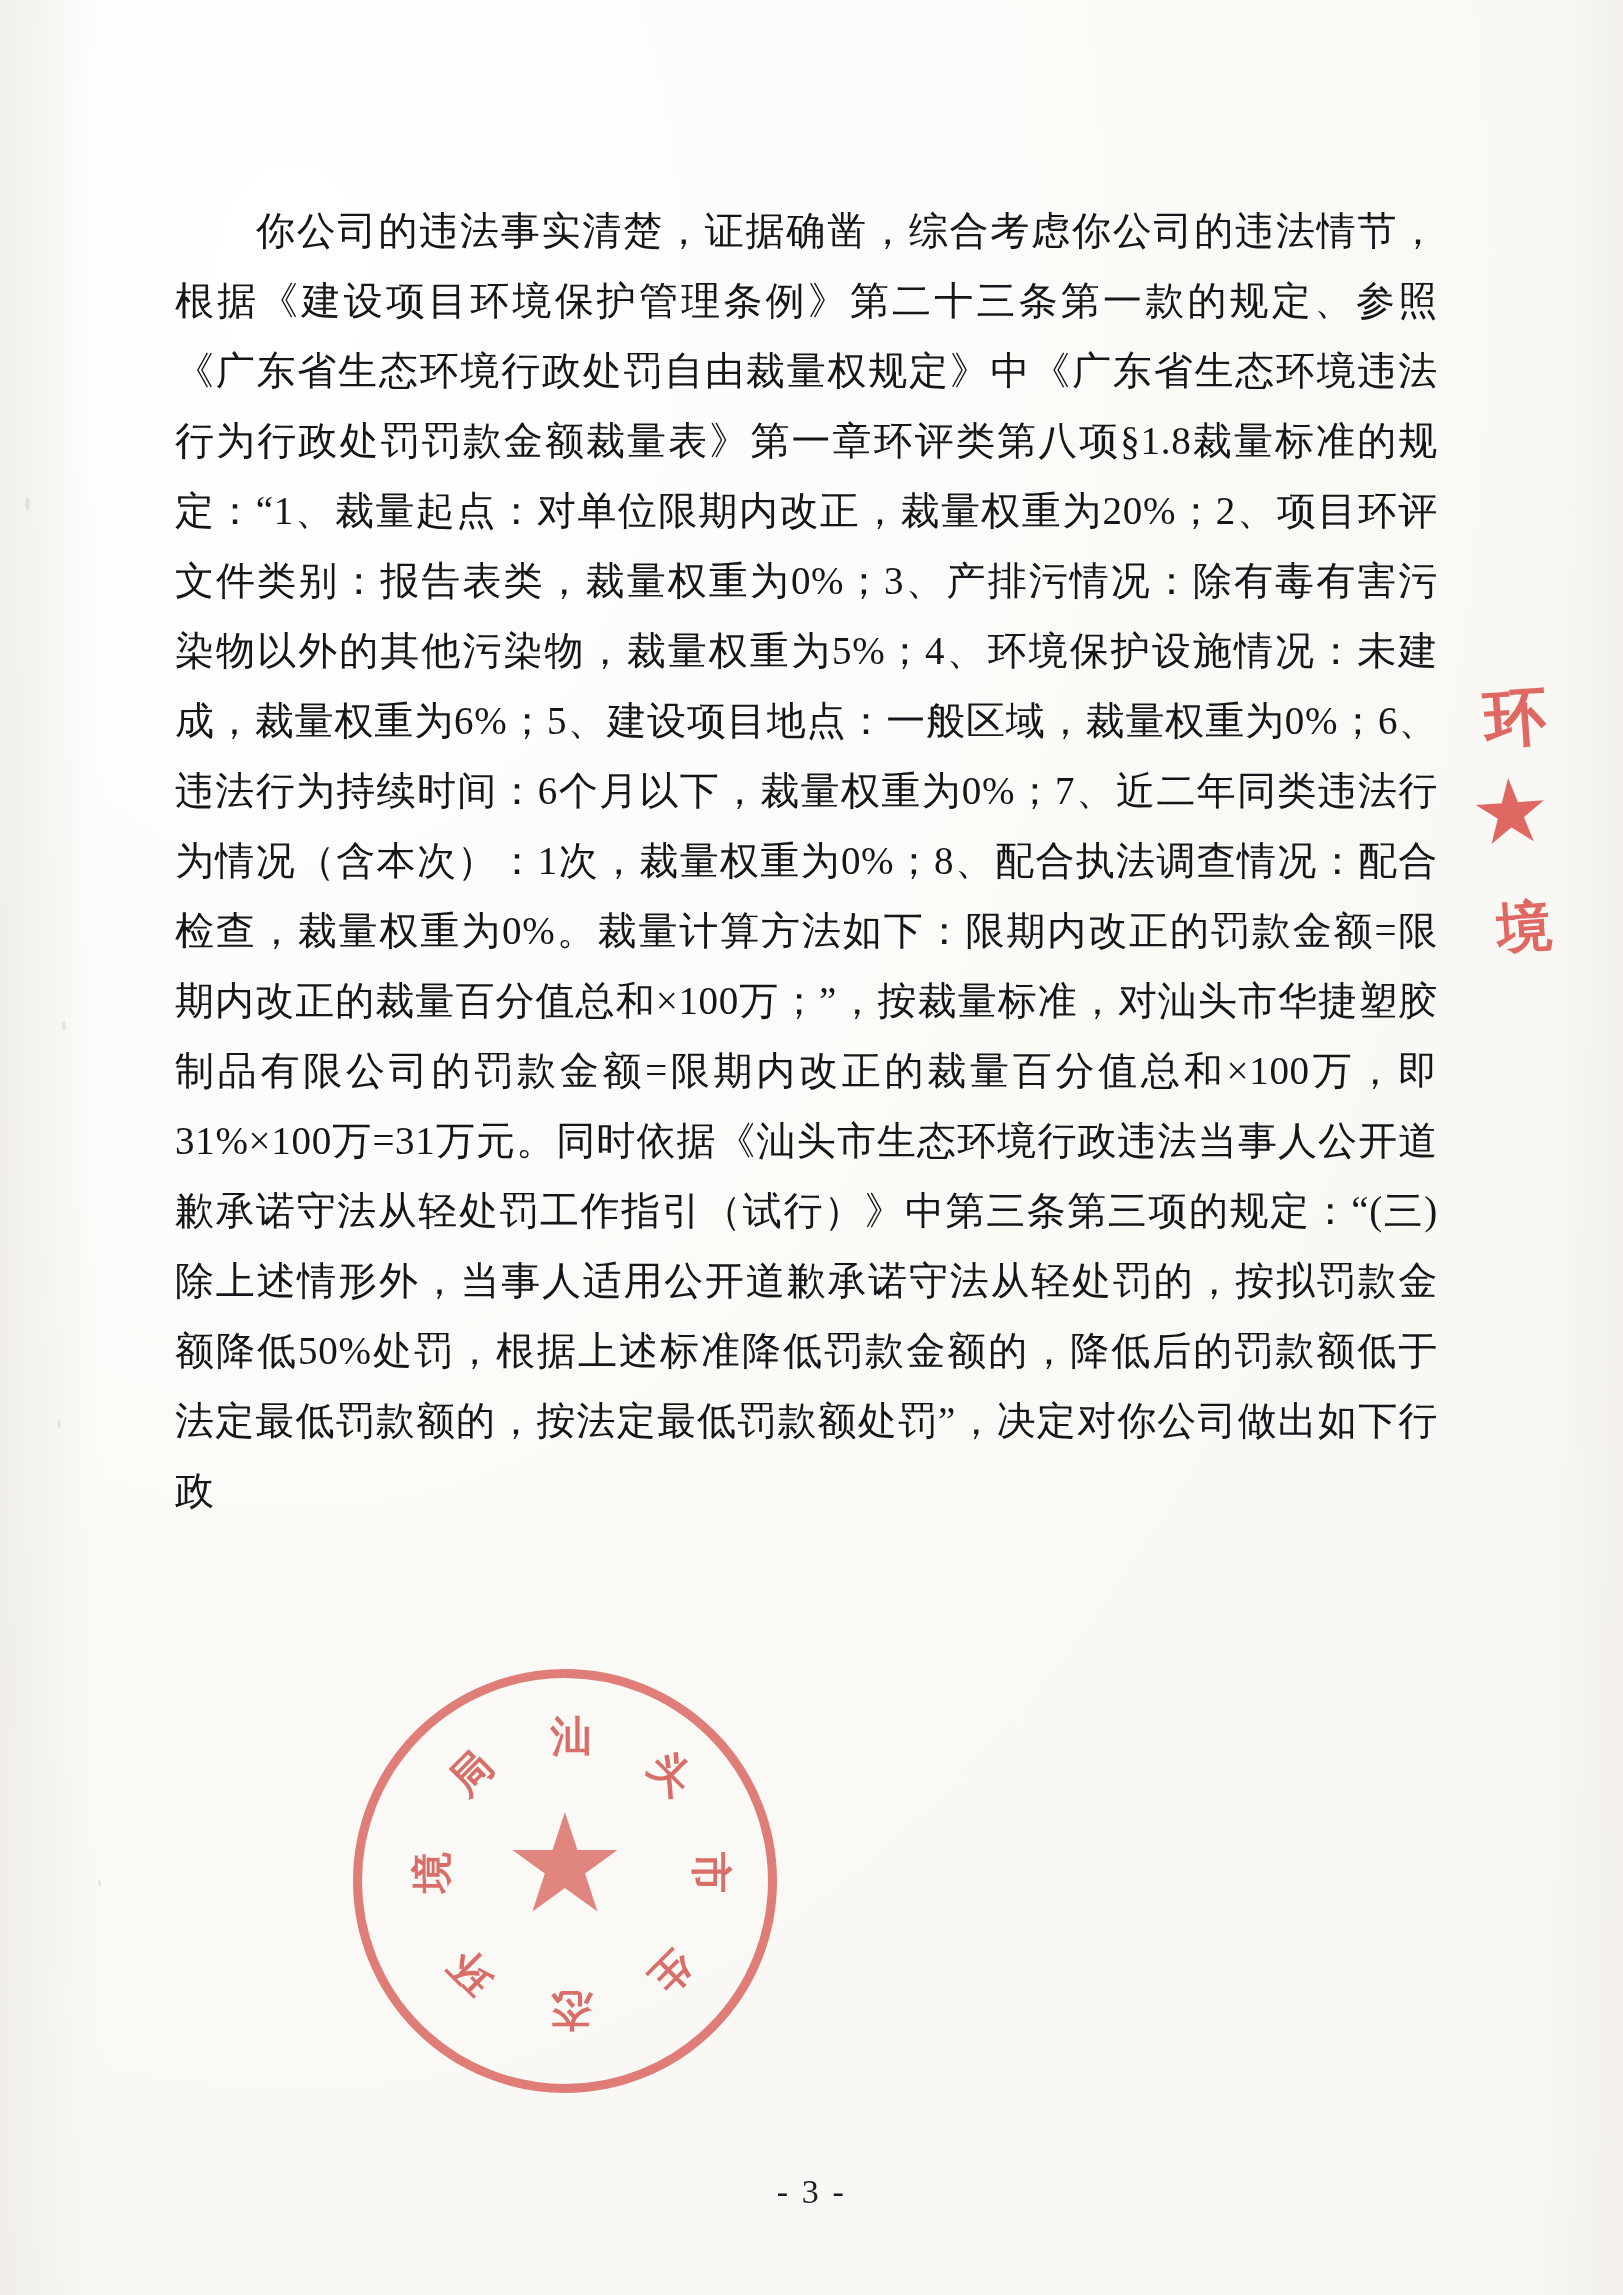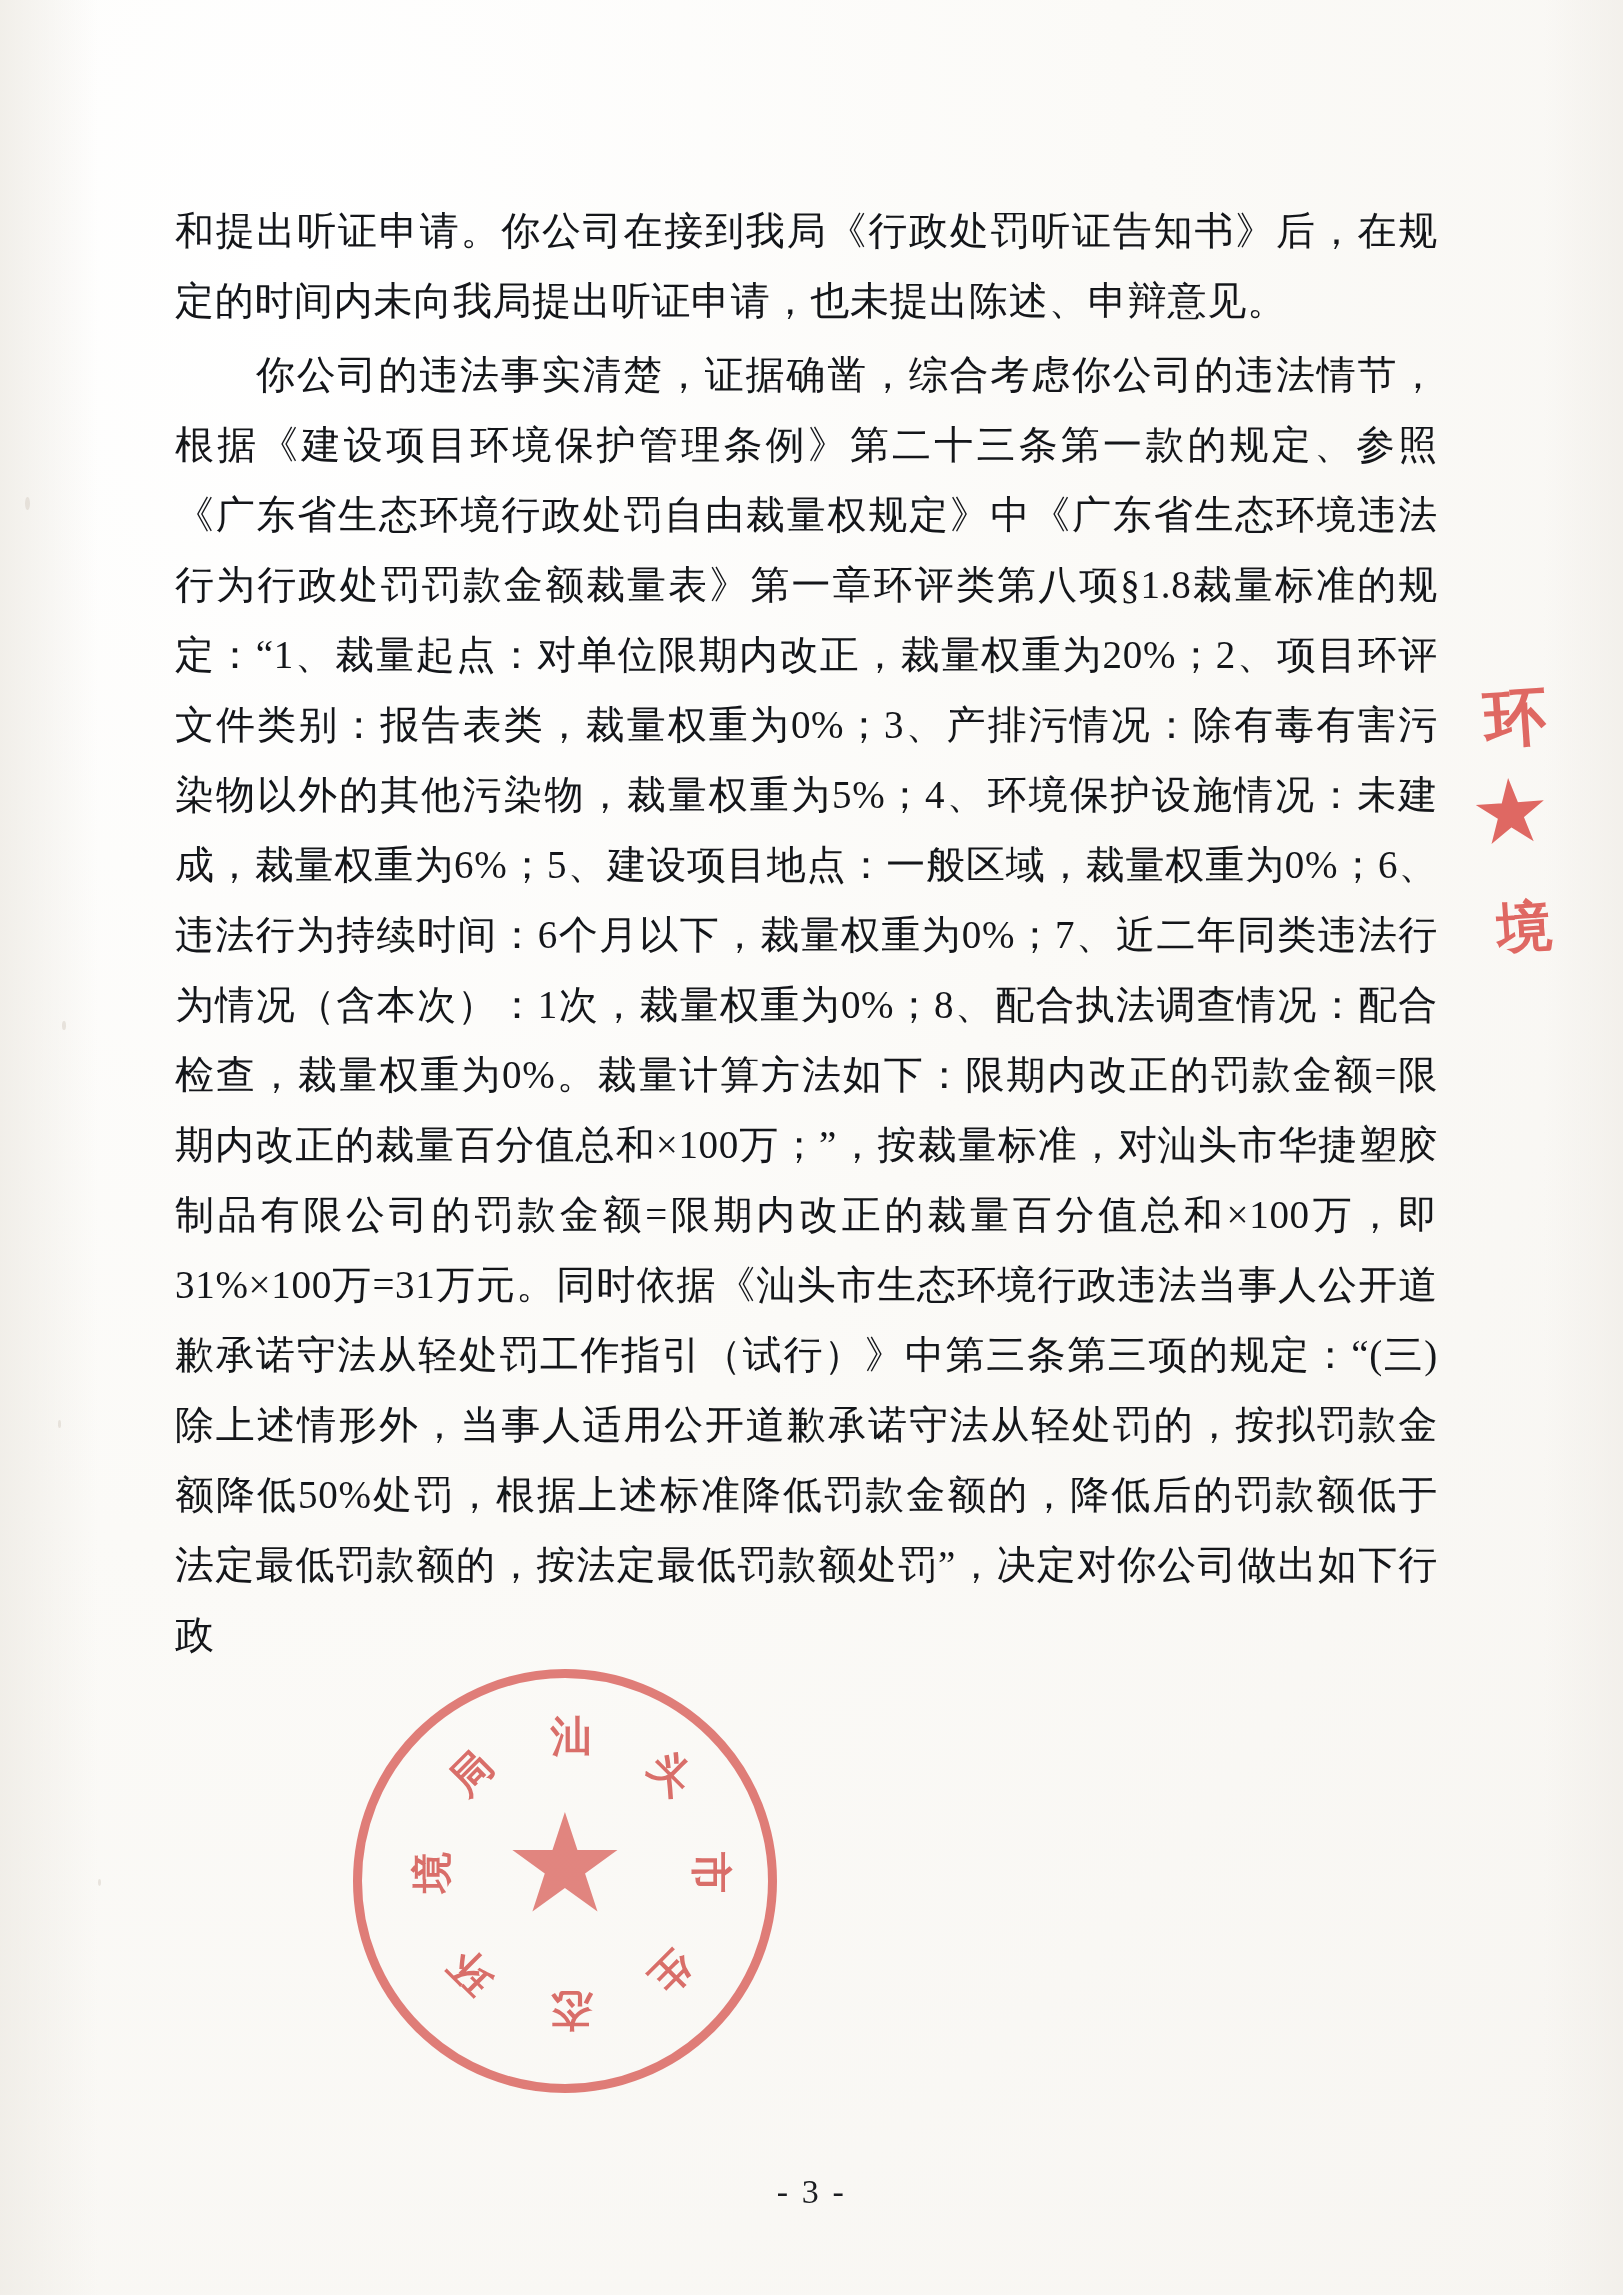--- a/index.html
+++ b/index.html
@@ -152,21 +152,20 @@
   <div class="speck" style="left:58px; top:1420px; width:3.3px; height:7.9px;"></div>
   <div class="speck" style="left:98px; top:1879px; width:3.3px; height:6.5px;"></div>
 
   <div class="seal-right">
     <div class="glyph g1">环</div>
     <div class="glyph g2">★</div>
     <div class="glyph g3">境</div>
   </div>
 
   <div class="content">
-    <p class="para">和提出听证申请。你公司在接到我局《行政处罚听证告知书》后，在规定的时间内未向我局提出听证申请，也未提出陈述、申辩意见。</p>
     <p class="para indent">你公司的违法事实清楚，证据确凿，综合考虑你公司的违法情节，根据《建设项目环境保护管理条例》第二十三条第一款的规定、参照《广东省生态环境行政处罚自由裁量权规定》中《广东省生态环境违法行为行政处罚罚款金额裁量表》第一章环评类第八项§1.8裁量标准的规定：“1、裁量起点：对单位限期内改正，裁量权重为20%；2、项目环评文件类别：报告表类，裁量权重为0%；3、产排污情况：除有毒有害污染物以外的其他污染物，裁量权重为5%；4、环境保护设施情况：未建成，裁量权重为6%；5、建设项目地点：一般区域，裁量权重为0%；6、违法行为持续时间：6个月以下，裁量权重为0%；7、近二年同类违法行为情况（含本次）：1次，裁量权重为0%；8、配合执法调查情况：配合检查，裁量权重为0%。裁量计算方法如下：限期内改正的罚款金额=限期内改正的裁量百分值总和×100万；”，按裁量标准，对汕头市华捷塑胶制品有限公司的罚款金额=限期内改正的裁量百分值总和×100万，即31%×100万=31万元。同时依据《汕头市生态环境行政违法当事人公开道歉承诺守法从轻处罚工作指引（试行）》中第三条第三项的规定：“(三)除上述情形外，当事人适用公开道歉承诺守法从轻处罚的，按拟罚款金额降低50%处罚，根据上述标准降低罚款金额的，降低后的罚款额低于法定最低罚款额的，按法定最低罚款额处罚”，决定对你公司做出如下行政</p>
   </div>
 
   <div class="seal-center">
     <div class="star-big">★</div>
     <div class="seal-text">
       <span style="left:169px; top:10.5px;   transform: rotate(0deg);">汕</span>
       <span style="left:268px; top:48px;   transform: rotate(45deg);">头</span>
       <span style="left:308px; top:147px;  transform: rotate(90deg);">市</span>
       <span style="left:268px; top:246px;  transform: rotate(135deg);">生</span>

